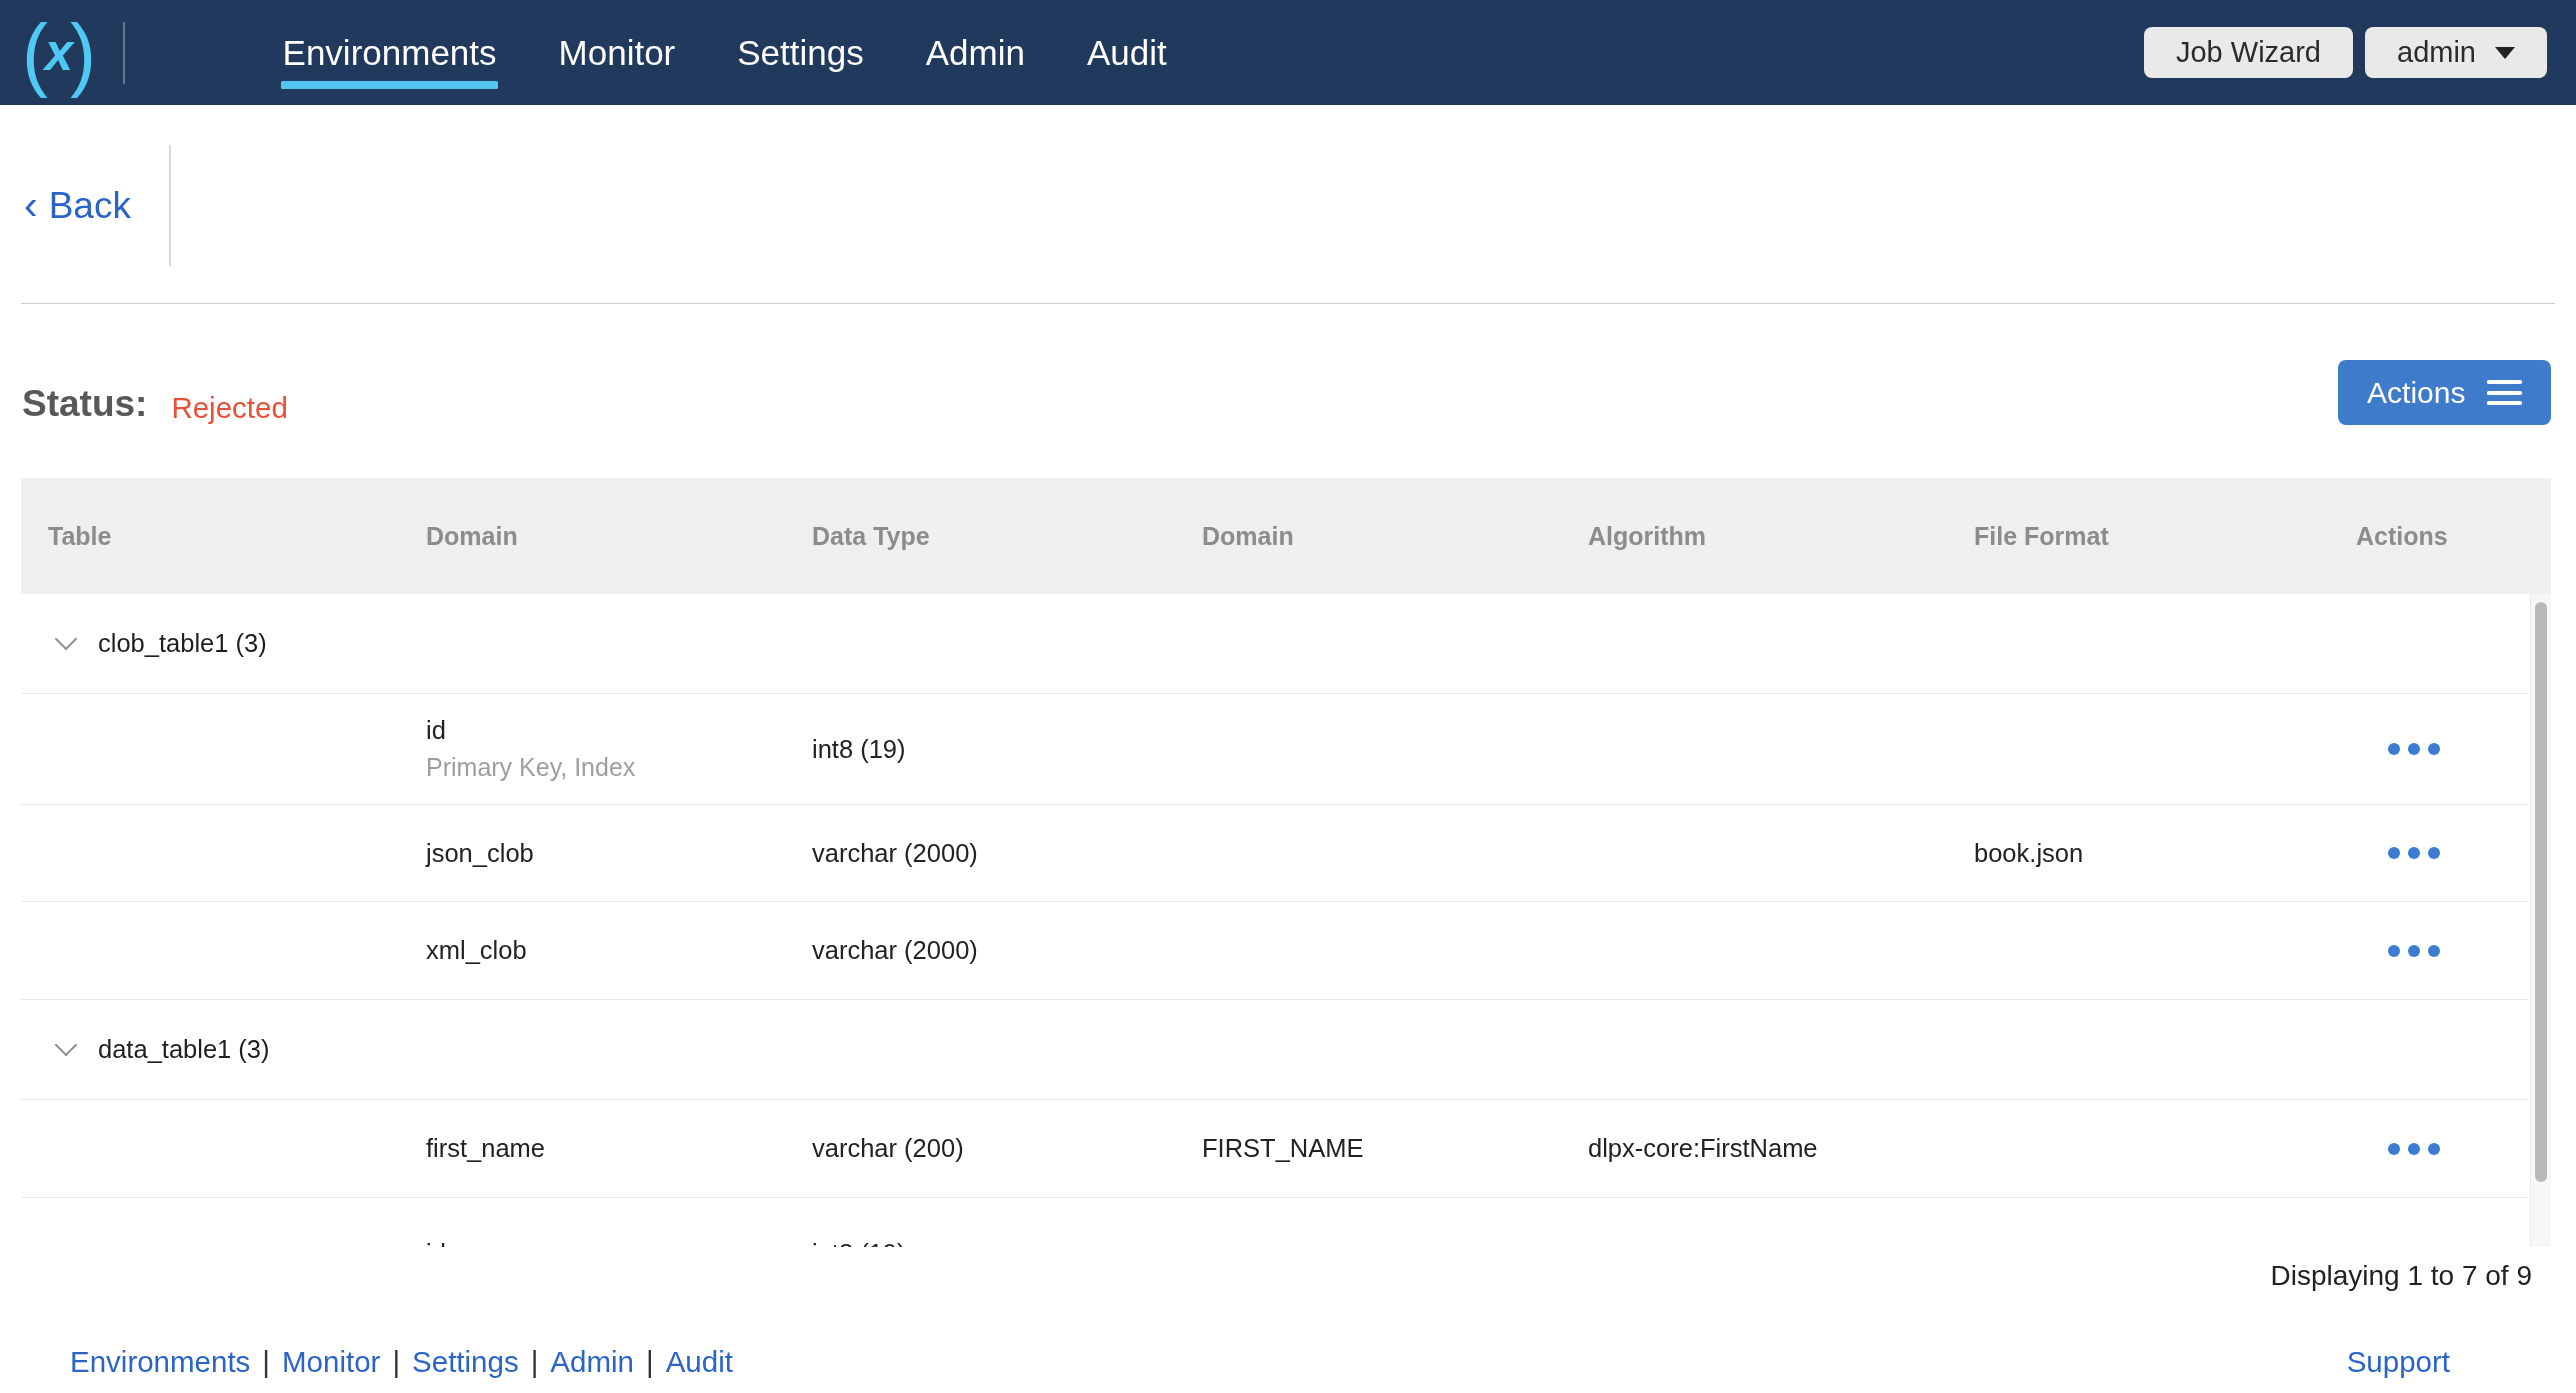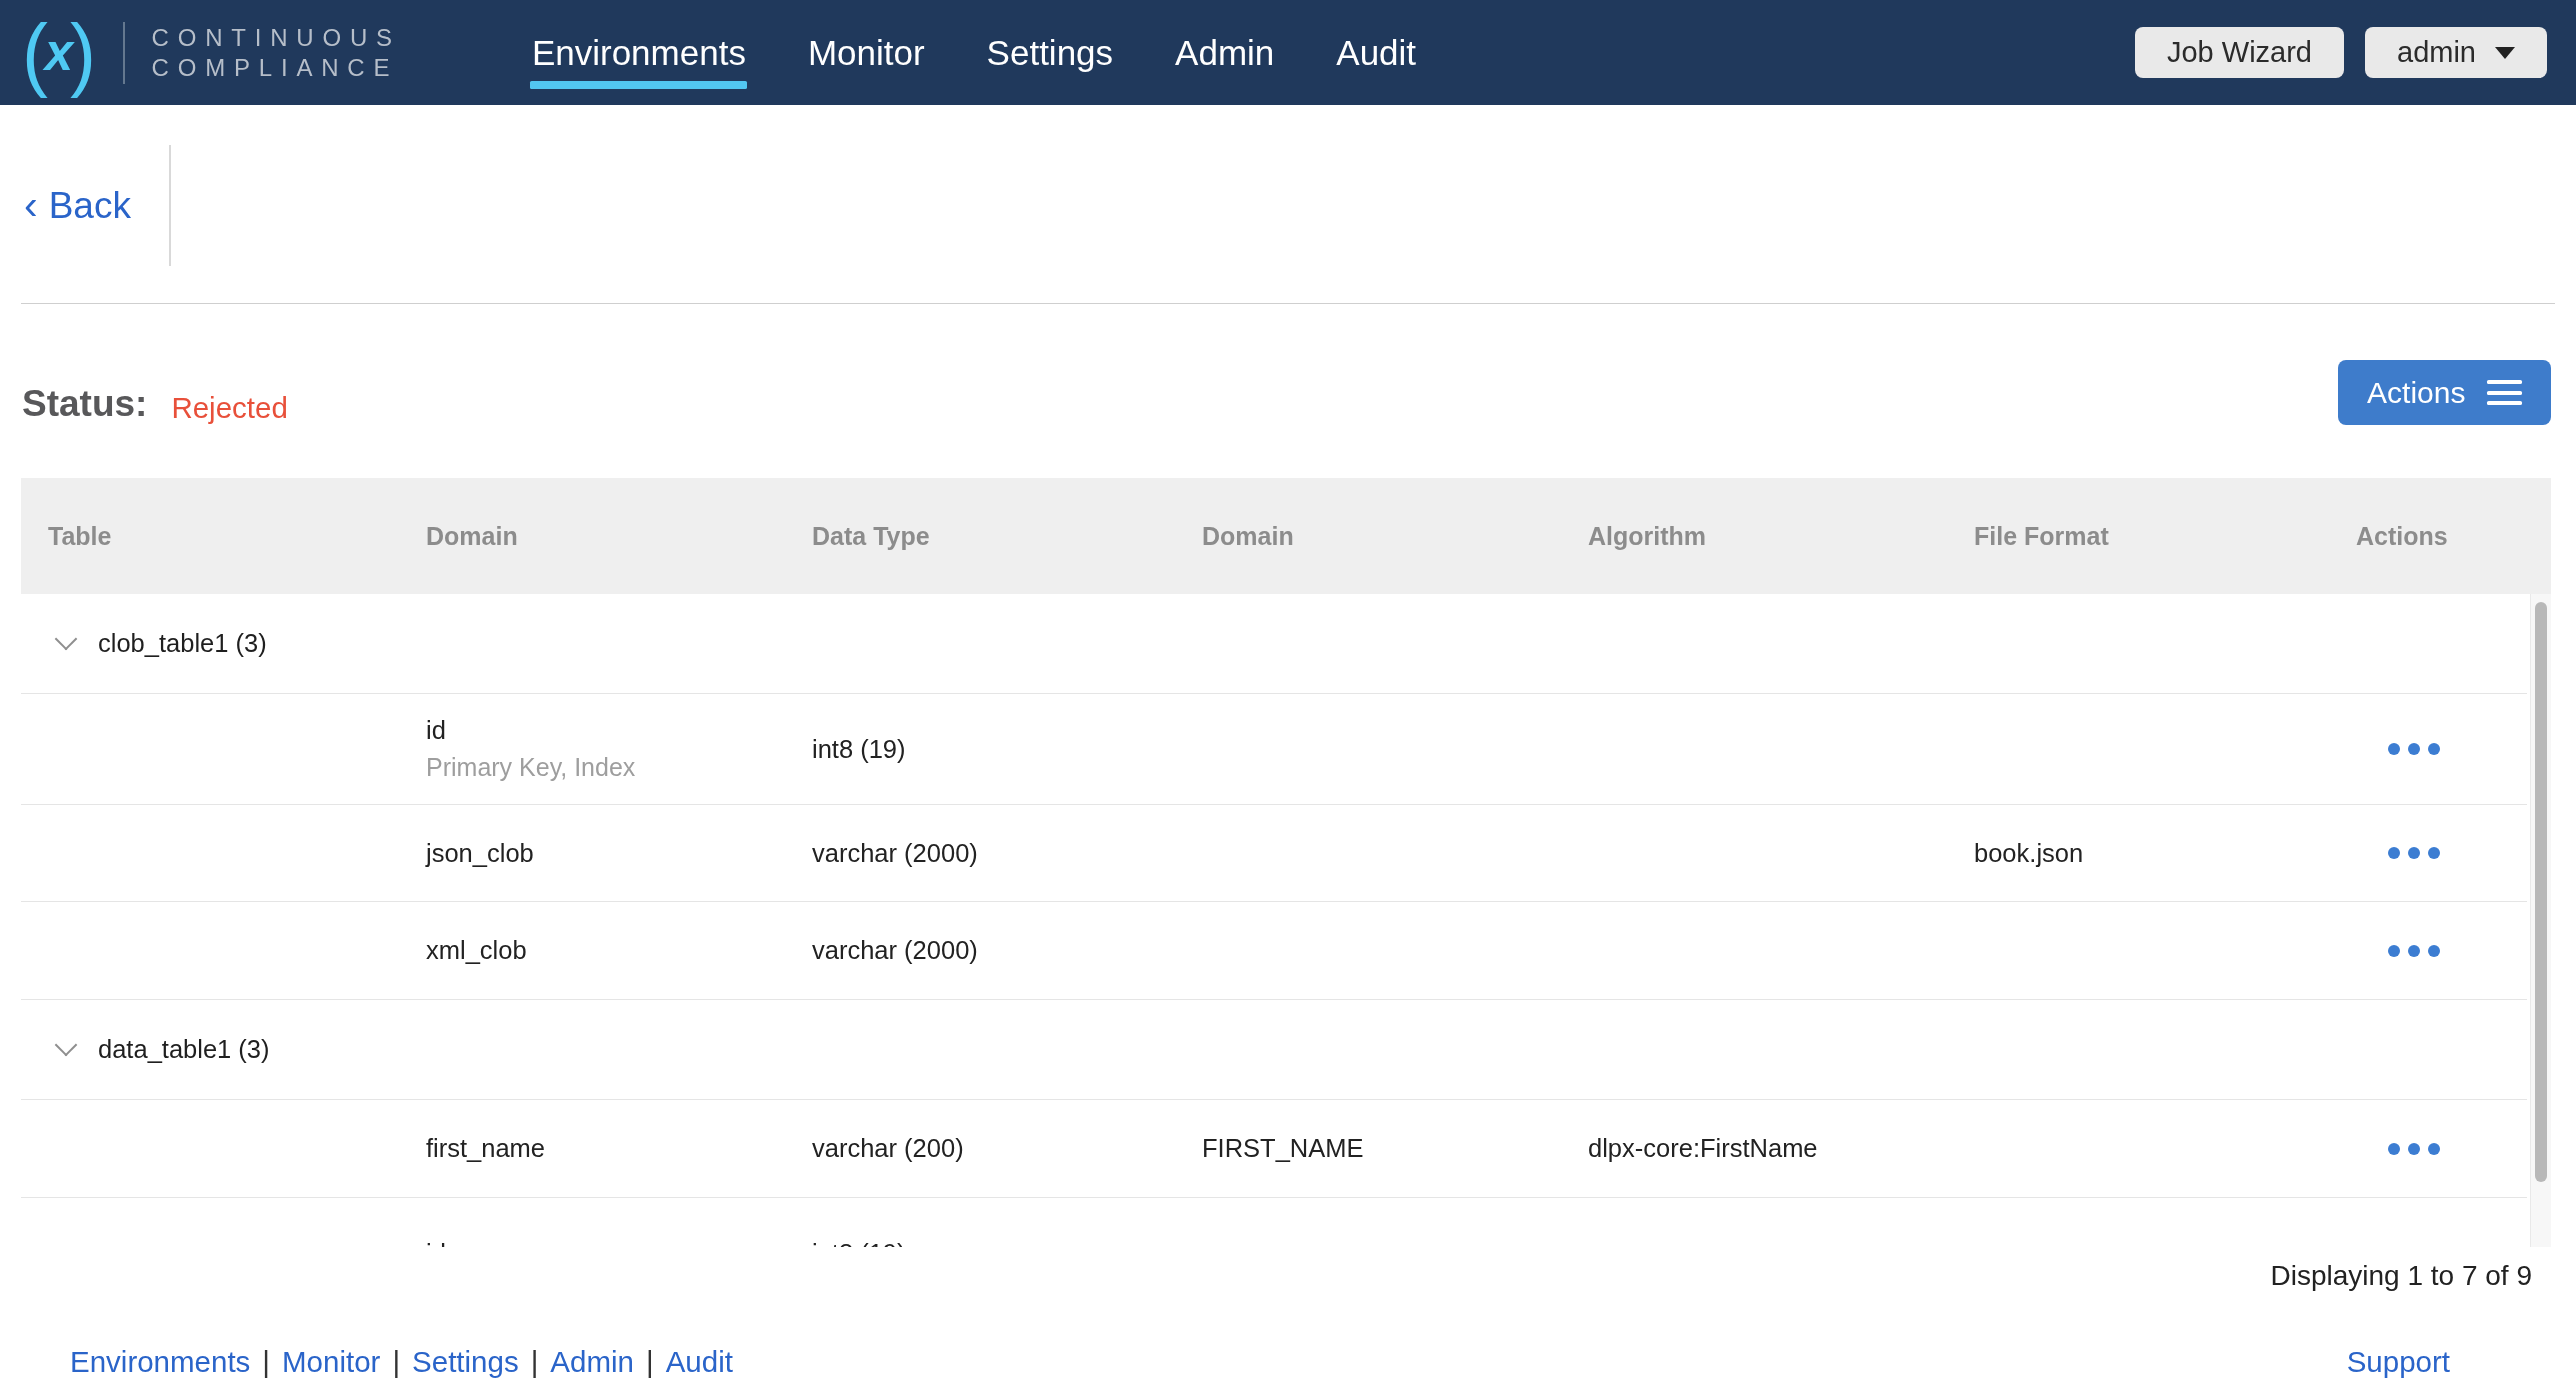--- a/index.html
+++ b/index.html
@@ -24,21 +24,21 @@
   .logo-divider { width:1.6px; height:62px; background:#64788f; margin:0 27px; }
   .logo-text { color:#b6bec9; font-size:24px; letter-spacing:8.8px; line-height:29.5px; font-weight:500; white-space:nowrap; }
 
   .nav { display:flex; gap:62px; margin-left:131px; align-items:center; }
   .nav-item { color:#ffffff; font-size:35px; position:relative; cursor:pointer; white-space:nowrap; }
   .nav-item.active::after {
     content:""; position:absolute; left:-1.6px; right:-1.6px; bottom:-16px;
     height:7.2px; background:#52c6f0; border-radius:1.6px;
   }
 
-  .nav-right { margin-left:auto; display:flex; gap:21px; align-items:center; }
+  .nav-right { margin-left:auto; display:flex; gap:12px; align-items:center; }
   .btn-light {
     background:#e9e9e9; border:none; border-radius:8px;
     height:51px; padding:0 32px; font-size:29px; color:#2b2b2b;
     display:flex; align-items:center; gap:19px; cursor:pointer;
     font-family:"Liberation Sans", sans-serif;
   }
   .caret-down {
     width:0; height:0;
     border-left:10.3px solid transparent; border-right:10.3px solid transparent;
     border-top:12px solid #222;
@@ -124,24 +124,20 @@
 <body>
 
 <header class="navbar">
   <div class="logo-group">
     <div class="logo-mark">
       <span class="paren">(</span>
       <span class="logo-x">x</span>
       <span class="paren">)</span>
     </div>
     <div class="logo-divider"></div>
-    <div class="logo-text">
-      <div>CONTINUOUS</div>
-      <div>COMPLIANCE</div>
-    </div>
   </div>
 
   <nav class="nav">
     <div class="nav-item active">Environments</div>
     <div class="nav-item">Monitor</div>
     <div class="nav-item">Settings</div>
     <div class="nav-item">Admin</div>
     <div class="nav-item">Audit</div>
   </nav>
 

